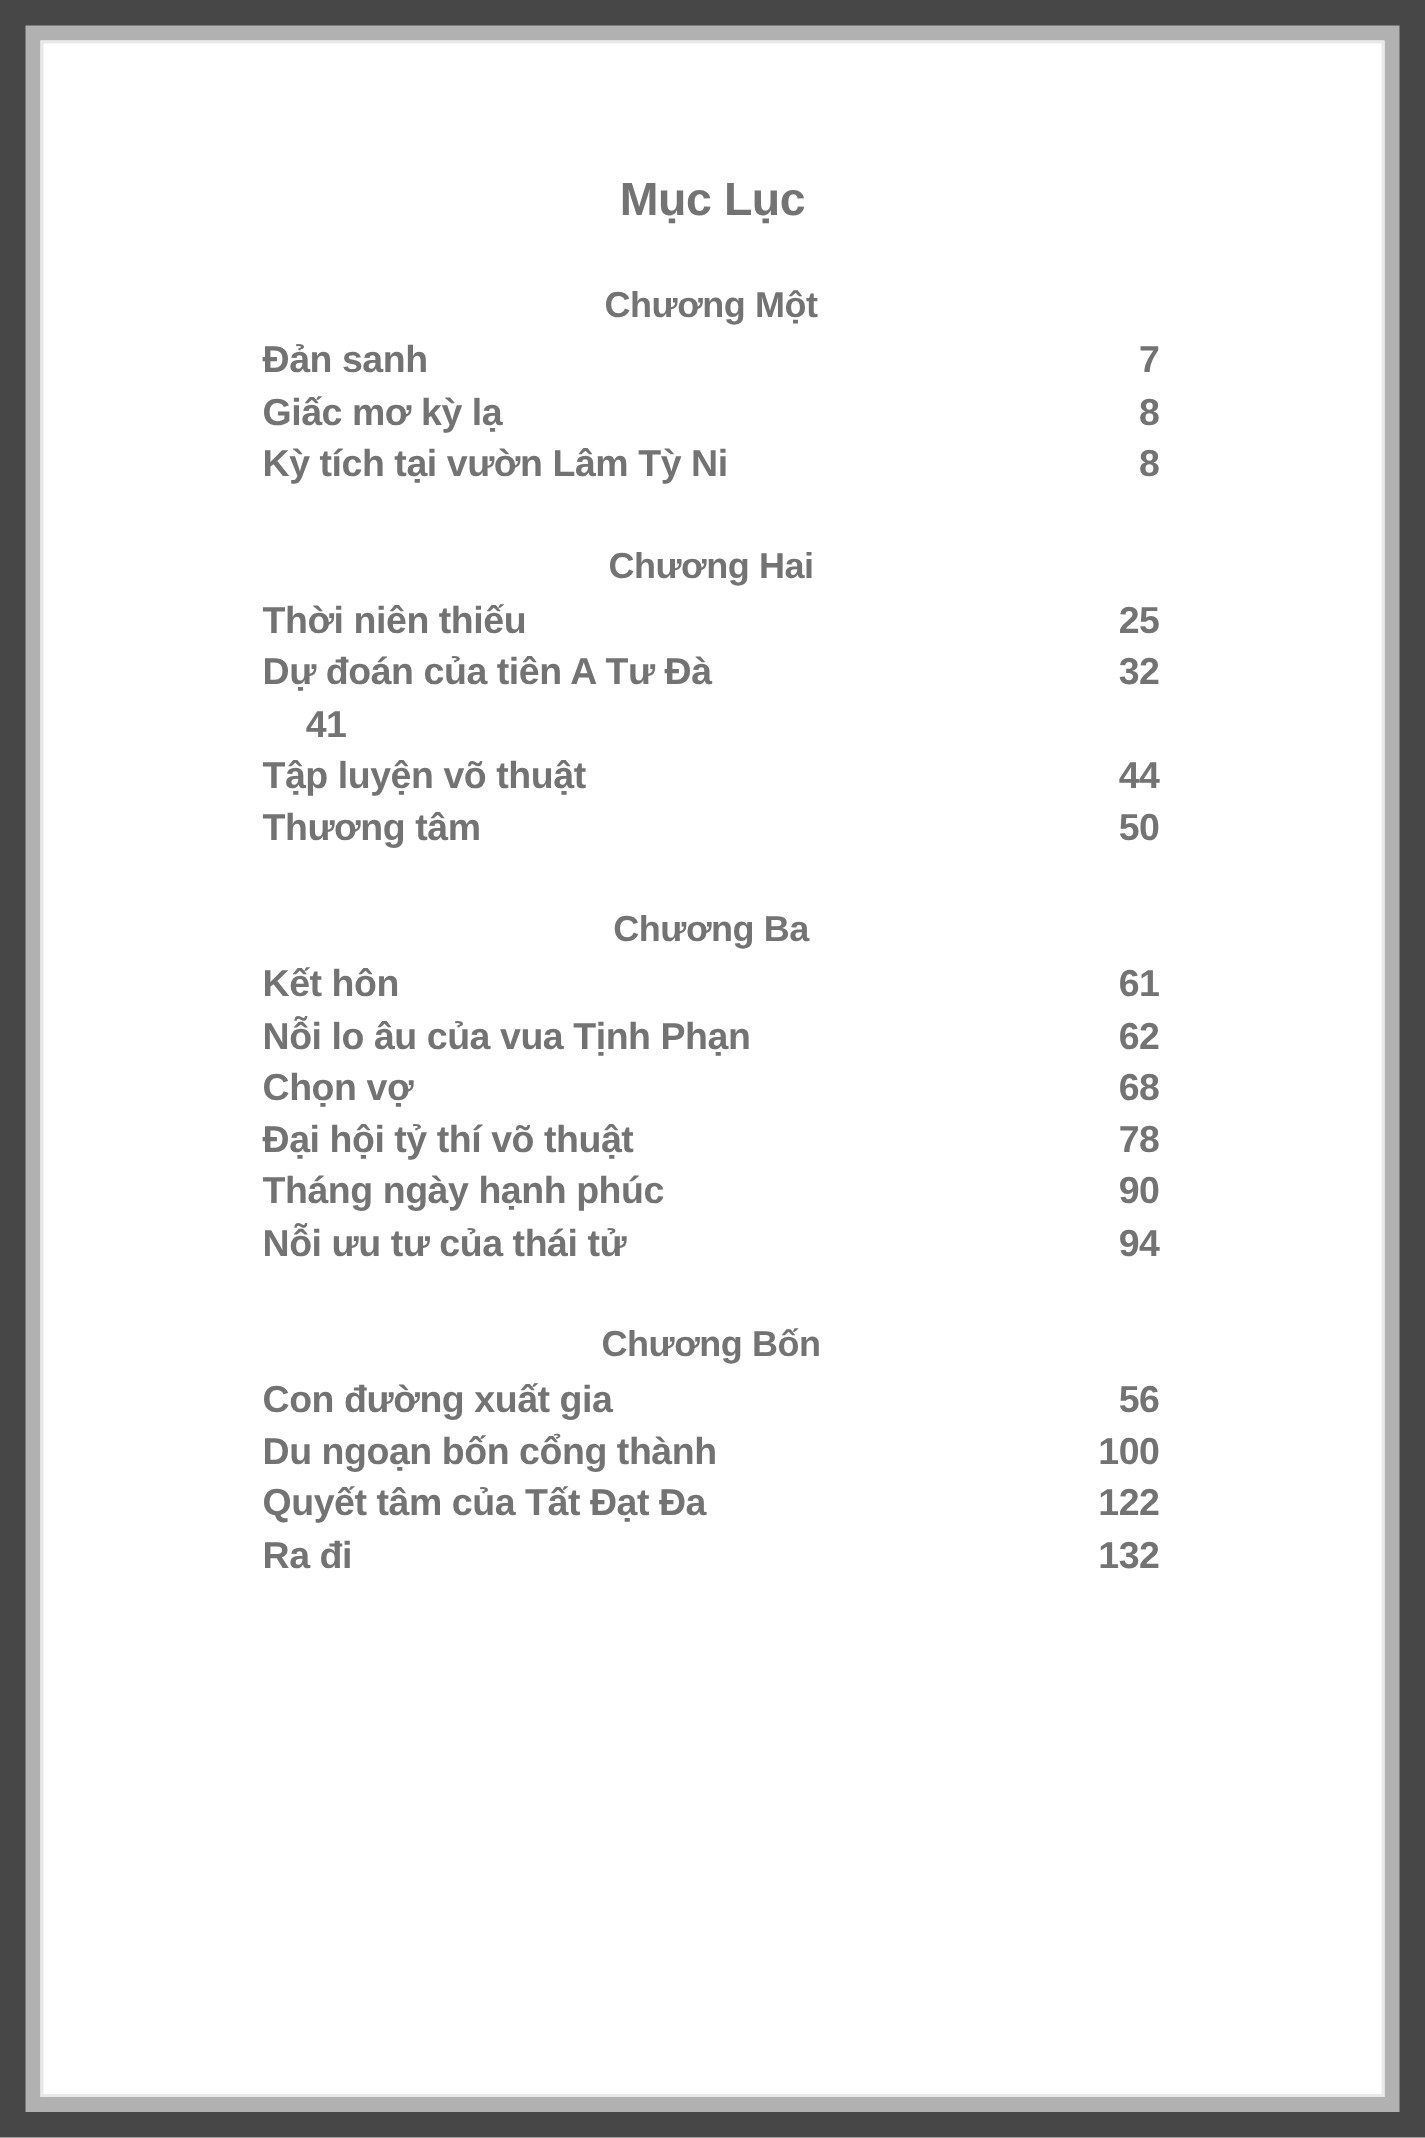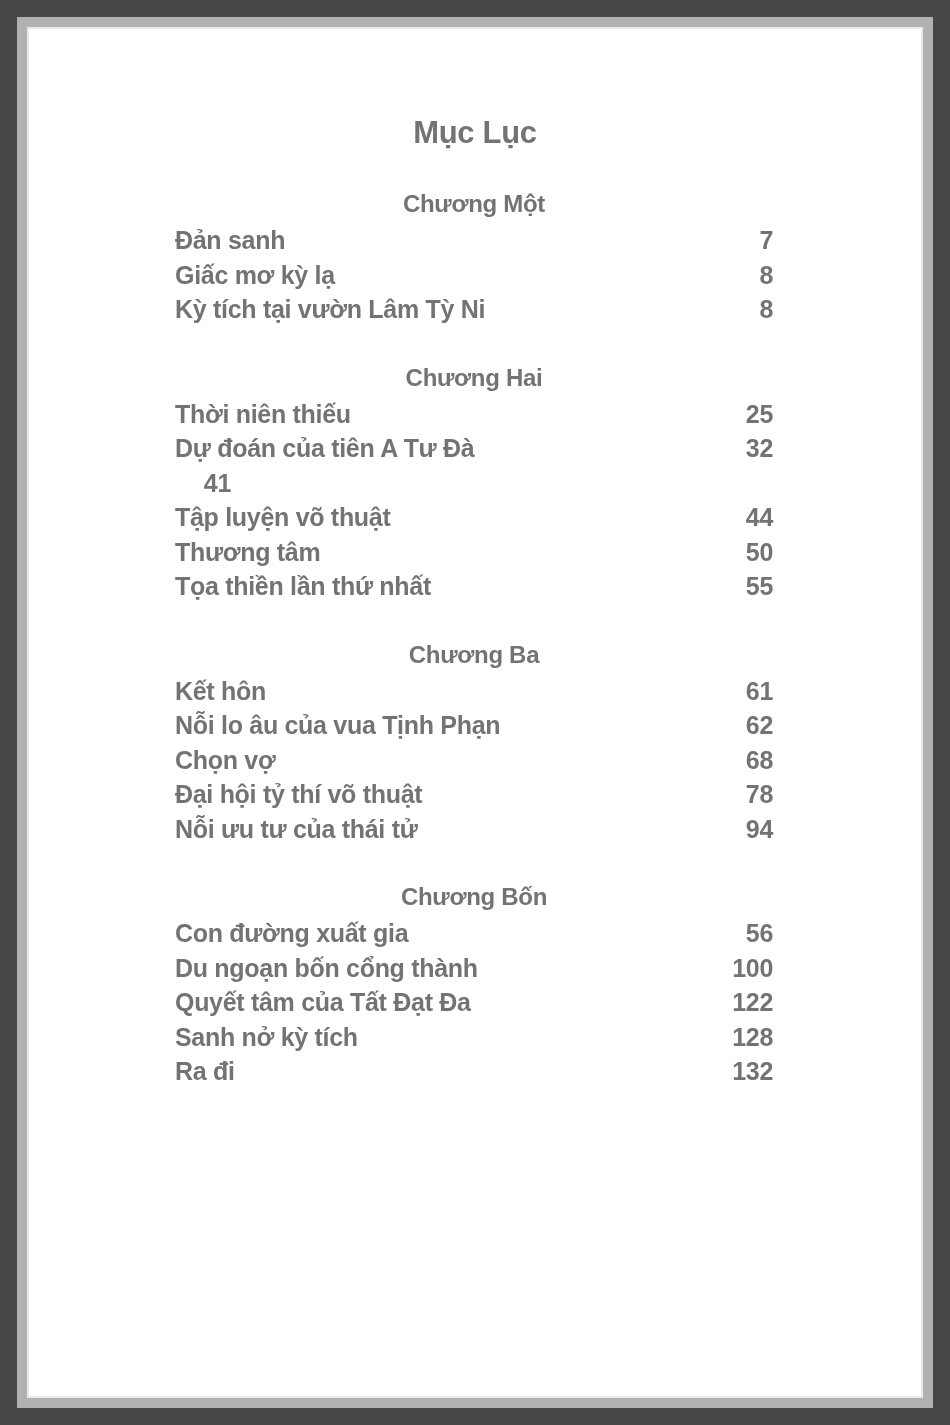--- a/index.html
+++ b/index.html
@@ -106,43 +106,43 @@
           <span class="entry-page">41</span>
         </div>
         <div class="toc-row">
           <span class="entry-title">Tập luyện võ thuật</span>
           <span class="entry-page">44</span>
         </div>
         <div class="toc-row">
           <span class="entry-title">Thương tâm</span>
           <span class="entry-page">50</span>
         </div>
-        <div class="toc-row">
-          <span class="entry-title">Tọa thiền lần thứ nhất</span>
-          <span class="entry-page">55</span>
-        </div>
       </section>
 
       <section>
         <h2 class="chapter-heading">Chương Ba</h2>
         <div class="toc-row">
           <span class="entry-title">Kết hôn</span>
           <span class="entry-page">61</span>
         </div>
         <div class="toc-row">
           <span class="entry-title">Nỗi lo âu của vua Tịnh Phạn</span>
           <span class="entry-page">62</span>
         </div>
         <div class="toc-row">
           <span class="entry-title">Chọn vợ</span>
           <span class="entry-page">68</span>
         </div>
         <div class="toc-row">
           <span class="entry-title">Đại hội tỷ thí võ thuật</span>
           <span class="entry-page">78</span>
+        </div>
+        <div class="toc-row">
+          <span class="entry-title">Tháng ngày hạnh phúc</span>
+          <span class="entry-page">90</span>
         </div>
         <div class="toc-row">
           <span class="entry-title">Nỗi ưu tư của thái tử</span>
           <span class="entry-page">94</span>
         </div>
       </section>
 
       <section>
         <h2 class="chapter-heading">Chương Bốn</h2>
         <div class="toc-row">
@@ -151,24 +151,20 @@
         </div>
         <div class="toc-row">
           <span class="entry-title">Du ngoạn bốn cổng thành</span>
           <span class="entry-page">100</span>
         </div>
         <div class="toc-row">
           <span class="entry-title">Quyết tâm của Tất Đạt Đa</span>
           <span class="entry-page">122</span>
         </div>
         <div class="toc-row">
-          <span class="entry-title">Sanh nở kỳ tích</span>
-          <span class="entry-page">128</span>
-        </div>
-        <div class="toc-row">
           <span class="entry-title">Ra đi</span>
           <span class="entry-page">132</span>
         </div>
       </section>
 
     </div>
   </div>
 </div>
 
 </body></html>

